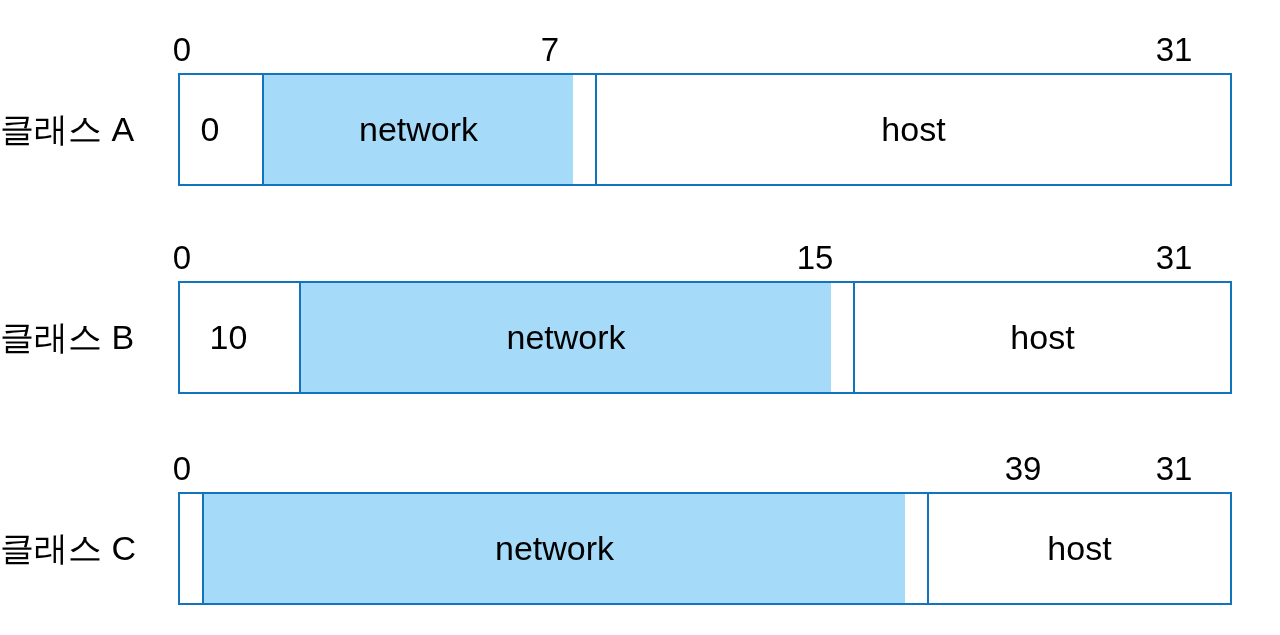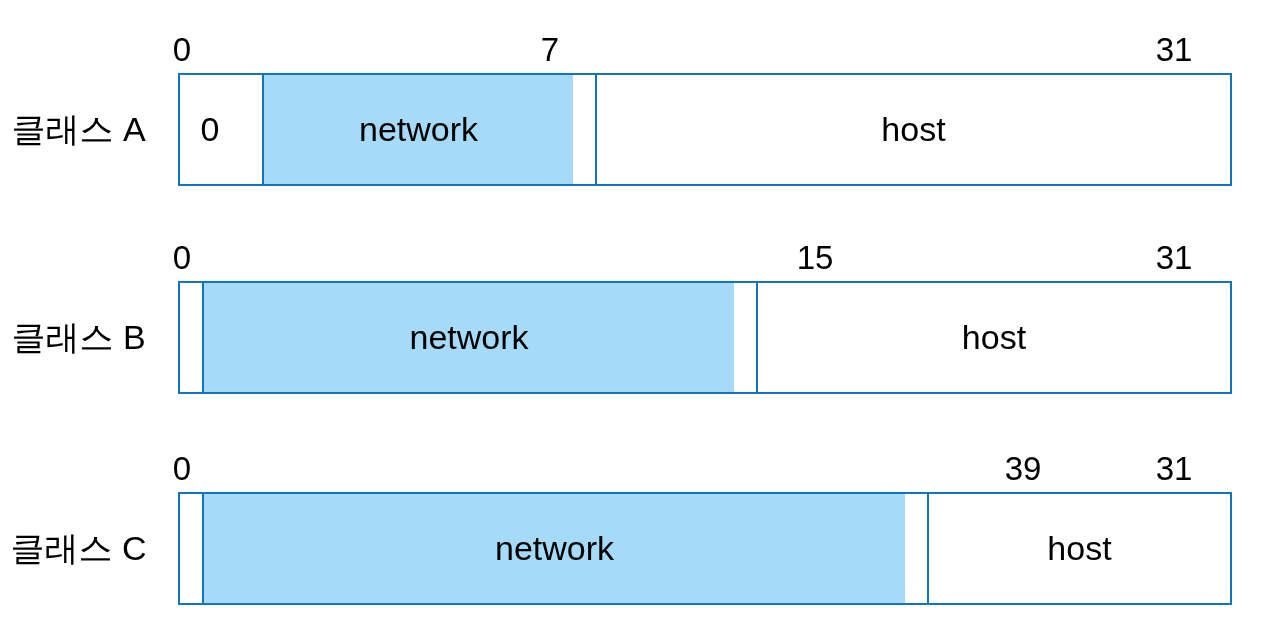--- a/index.html
+++ b/index.html
@@ -28,21 +28,21 @@
   .crow-a { top: 31px; }
   .crow-b { top: 239px; }
   .crow-c { top: 450px; }
   .rlabel {
     position: absolute;
     left: 0;
     top: 42px;
     width: 157px;
     height: 113px;
     line-height: 113px;
-    text-align: center;
+    text-align: left;
     font-size: 34px;
     white-space: nowrap;
   }
   .tick {
     position: absolute;
     top: 0;
     transform: translateX(-50%);
     font-size: 33px;
     line-height: 1.15;
   }
@@ -94,20 +94,21 @@
       <div class="cell host">host</div>
     </div>
   </div>
 
   <div class="crow crow-b">
     <div class="rlabel">클래스 B</div>
     <span class="tick t0">0</span>
     <span class="tick tmid">15</span>
     <span class="tick t31">31</span>
     <div class="box">
+      <div class="cell prefix">10</div>
       <div class="cell network">network</div>
       <div class="cell host">host</div>
     </div>
   </div>
 
   <div class="crow crow-c">
     <div class="rlabel">클래스 C</div>
     <span class="tick t0">0</span>
     <span class="tick tmid">39</span>
     <span class="tick t31">31</span>

